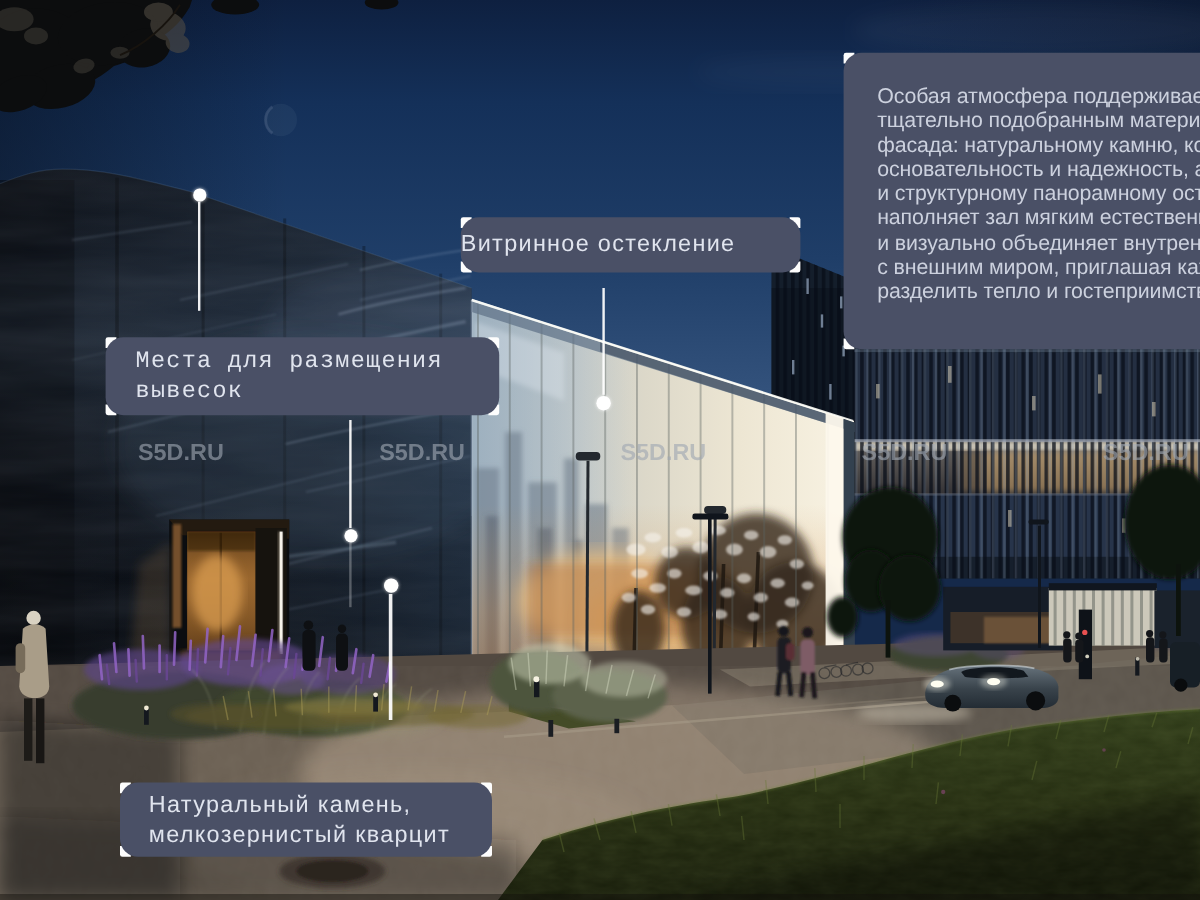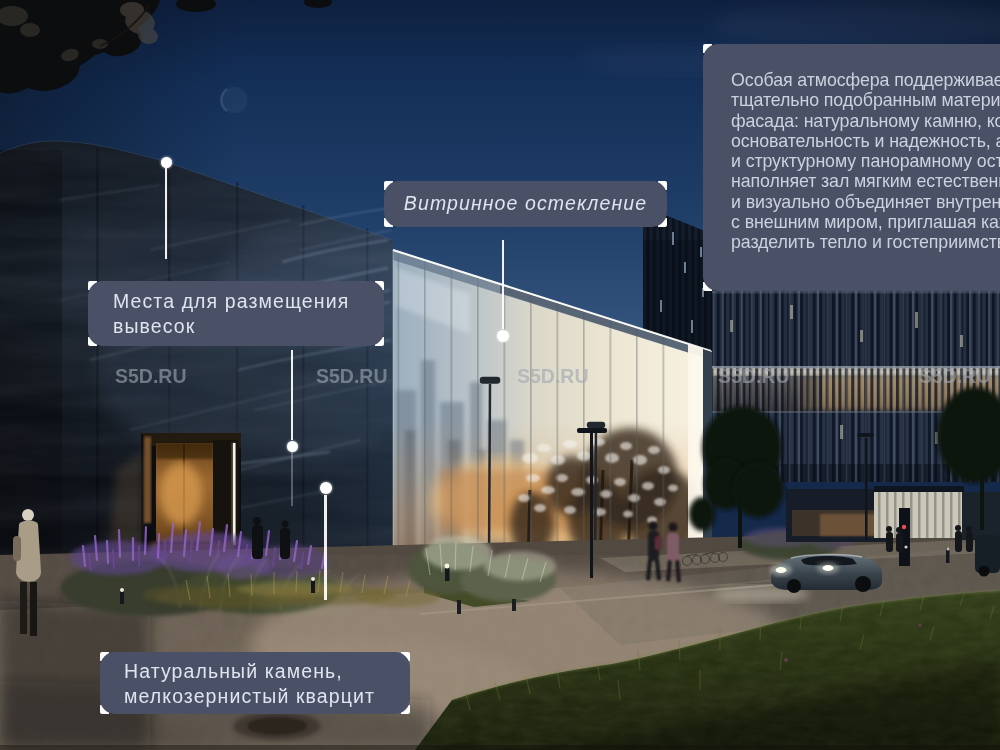--- a/index.html
+++ b/index.html
@@ -609,24 +609,24 @@
 <div class="connector" style="left:501.8px;top:240px;height:89px;"></div>
 <div class="dot" style="left:497px;top:330px;width:12px;height:12px;"></div>
 <div class="dot" style="left:319.5px;top:482px;width:12px;height:12px;"></div>
 <div class="connector" style="left:324.3px;top:495px;height:105px;"></div>
 
 <div class="lblwrap" style="left:384px;top:181px;width:283px;height:46px;">
   <div class="corner c-tl"></div>
     <div class="corner c-tr"></div>
   <div class="corner c-bl"></div>
     <div class="corner c-br"></div>
-  <div class="lblbox" style="text-align:center;line-height:45px;font-style:italic;">Витринное остекление</div>
+  <div class="lblbox" style="text-align:left;line-height:45px;">Витринное остекление</div>
 </div>
 
-<div class="lblwrap" style="left:88px;top:281px;width:296px;height:65px;">
+<div class="lblwrap" style="left:88px;top:281px;width:328px;height:65px;font-family:Liberation Mono, monospace;">
   <div class="corner c-tl"></div>
     <div class="corner c-tr"></div>
   <div class="corner c-bl"></div>
     <div class="corner c-br"></div>
   <div class="lblbox" style="padding:8px 0 0 25px;line-height:25px;">Места для размещения<br>вывесок</div>
 </div>
 
 <div class="lblwrap" style="left:100px;top:607px;width:310px;height:62px;margin-top:45px;">
   <div class="corner c-tl"></div>
     <div class="corner c-tr"></div>

